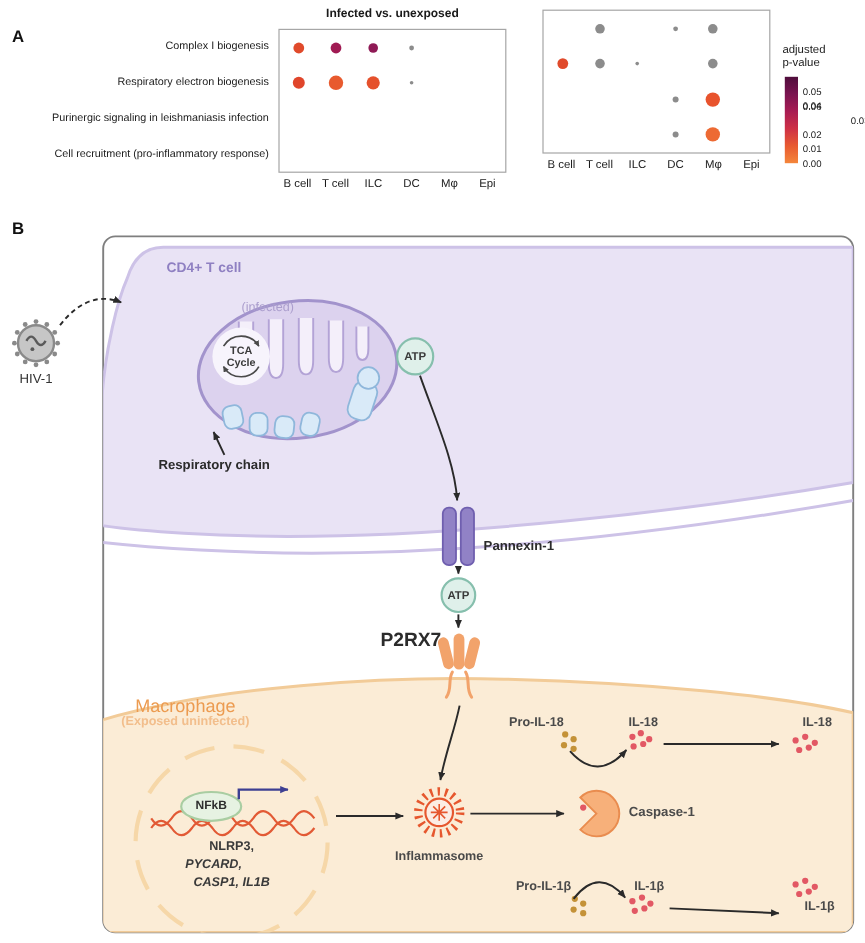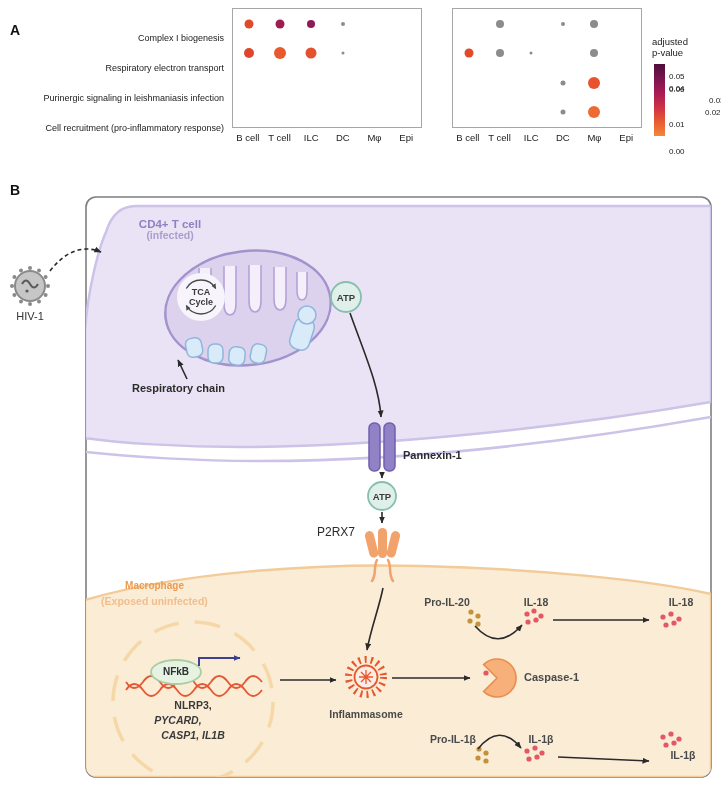--- a/index.html
+++ b/index.html
@@ -29,26 +29,27 @@
 </style>
 </head>
 <body>
 
 <div id="page">
 
   <div id="panelA">
     <div class="panel-letter" style="left:10px;top:22px">A</div>
     <div id="rowlabels">
         <div class="rowlabel" style="top: 33px; padding-left: 25px;">Complex I biogenesis</div>
-        <div class="rowlabel" style="top: 63px;">Respiratory electron transport</div>
+        <div class="rowlabel" style="top: 63px;">Respiratory electron biogenesis</div>
         <div class="rowlabel" style="top: 93px;">Purinergic signaling in leishmaniasis infection</div>
         <div class="rowlabel" style="top: 123px;">Cell recruitment (pro-inflammatory response)</div>
       </div>
 
     <div class="plotwrap" style="left:232px">
+      <div class="ptitle">Infected vs. unexposed</div>
       <div class="plotarea">
           <div class="dot" style="left: 8.33333%; top: 12.5%; width: 9px; height: 9px; background: rgb(224, 74, 43);"></div>
           <div class="dot" style="left: 25%; top: 12.5%; width: 9px; height: 9px; background: rgb(160, 27, 83);"></div>
           <div class="dot" style="left: 41.6667%; top: 12.5%; width: 8px; height: 8px; background: rgb(143, 26, 86);"></div>
           <div class="dot" style="left: 58.3333%; top: 12.5%; width: 4px; height: 4px; background: rgb(140, 140, 140);"></div>
           <div class="dot" style="left: 8.33333%; top: 37.5%; width: 10px; height: 10px; background: rgb(224, 69, 43);"></div>
           <div class="dot" style="left: 25%; top: 37.5%; width: 12px; height: 12px; background: rgb(232, 90, 46);"></div>
           <div class="dot" style="left: 41.6667%; top: 37.5%; width: 11px; height: 11px; background: rgb(229, 81, 44);"></div>
           <div class="dot" style="left: 58.3333%; top: 37.5%; width: 3px; height: 3px; background: rgb(140, 140, 140);"></div>
         </div>
@@ -90,23 +91,23 @@
       <div class="legtitle">
         <span>adjusted</span><br>
         <span>p-value</span>
       </div>
       <div id="legbar" style="background: linear-gradient(rgb(79, 13, 60), rgb(122, 20, 80), rgb(168, 28, 83), rgb(206, 48, 70), rgb(232, 90, 48), rgb(244, 134, 59));"></div>
       <div id="legticks">
           <div class="legtick" style="top: -4px; margin-top: 25px;">0.06</div>
           <div class="legtick" style="top: 8px;">0.05</div>
           <div class="legtick" style="top: 20px;">0.04</div>
           <div class="legtick" style="top: 32px; padding-left: 40px;">0.03</div>
-          <div class="legtick" style="top: 44px; margin-left: 36px;">0.02</div>
+          <div class="legtick" style="top: 44px;">0.02</div>
           <div class="legtick" style="top: 56px;">0.01</div>
-          <div class="legtick" style="top: 68px; margin-top: 15px;">0.00</div>
+          <div class="legtick" style="top: 68px;">0.00</div>
         </div>
     </div>
   </div>
 
   <svg width="721" height="786" viewBox="0 0 721 786">
     <defs>
       <marker id="ah" markerWidth="10" markerHeight="10" refX="6.5" refY="3" orient="auto" markerUnits="userSpaceOnUse">
           <path d="M0,0 L7,3 L0,6 Z" fill="#2A2A2A"></path>
         </marker>
       <marker id="ahb" markerWidth="10" markerHeight="10" refX="6.5" refY="3" orient="auto" markerUnits="userSpaceOnUse">
@@ -248,46 +249,46 @@
       <path d="M 22 284 Q 26 277 30 284 T 38 284" fill="none" stroke="#5A5A5A" stroke-width="2"></path>
       <circle cx="27" cy="291" r="1.6" fill="#5A5A5A"></circle>
     </g>
   </svg>
 
   <div class="panel-letter" style="left:10px;top:182px">B</div>
 
   <div class="bt" style="left:6px;top:310px;width:48px;text-align:center;font-size:11px;color:#333">HIV-1</div>
 
   <div class="bt" style="left:95px;top:218px;width:150px;text-align:center;font-weight:bold;font-size:11.5px;color:#8F80C2">CD4+ T cell</div>
-  <div class="bt" style="left:95px;top:229px;width:150px;text-align:center;font-weight:bold;font-size:10.5px;color:#AB9ECD">(infected)</div>
+  <div class="bt" style="left:95px;top:250px;width:150px;text-align:right;font-weight:normal;font-size:10.5px;color:#AB9ECD">(infected)</div>
 
   <div class="bt" style="left:178px;top:287px;width:46px;text-align:center;font-weight:bold;font-size:9px">TCA</div>
   <div class="bt" style="left:178px;top:297px;width:46px;text-align:center;font-weight:bold;font-size:9px">Cycle</div>
 
   <div class="bt" style="left:328px;top:292px;width:36px;text-align:center;font-size:9.5px;font-weight:600">ATP</div>
   <div class="bt" style="left:364px;top:491px;width:36px;text-align:center;font-size:9.5px;font-weight:600">ATP</div>
 
   <div class="bt" style="left:132px;top:382px;width:210px;text-align:left;font-weight:bold;font-size:11px;color:#2B2B2B">Respiratory chain</div>
 
   <div class="bt" style="left:403px;top:449px;font-weight:bold;font-size:11px;color:#2B2B2B">Pannexin-1</div>
-  <div class="bt" style="left:317px;top:525px;font-weight:normal;font-size:12px;color:#2B2B2B">P2RX7</div>
-
-  <div class="bt" style="left:77px;top:580px;width:155px;text-align:center;font-weight:bold;font-size:10px;color:#EC9B50">Macrophage</div>
+  <div class="bt" style="left:317px;top:525px;font-weight:bold;font-size:16px;color:#2B2B2B">P2RX7</div>
+
+  <div class="bt" style="left:77px;top:580px;width:155px;text-align:center;font-weight:normal;font-size:15px;color:#EC9B50">Macrophage</div>
   <div class="bt" style="left:77px;top:595px;width:155px;text-align:center;font-weight:bold;font-size:10.5px;color:#F2BE8C">(Exposed uninfected)</div>
 
   <div class="bt" style="left:151px;top:666px;width:50px;text-align:center;font-size:10px;font-weight:600;color:#2F2F2F">NFkB</div>
 
   <div class="bt" style="left:118px;top:699px;width:150px;text-align:center;font-weight:bold;font-size:10.5px">NLRP3,</div>
   <div class="bt" style="left:118px;top:714px;width:120px;text-align:center;font-style:italic;font-weight:bold;font-size:10.5px">PYCARD,</div>
   <div class="bt" style="left:118px;top:729px;width:150px;text-align:center;font-style:italic;font-weight:bold;font-size:10.5px">CASP1, IL1B</div>
 
   <div class="bt" style="left:296px;top:708px;width:140px;text-align:center;font-weight:bold;font-size:10.5px;color:#4A4A4A">Inflammasome</div>
   <div class="bt" style="left:524px;top:671px;font-weight:bold;font-size:11px;color:#4A4A4A">Caspase-1</div>
 
-  <div class="bt" style="left:402px;top:596px;width:90px;text-align:center;font-weight:600;font-size:10.5px;color:#4A4A4A">Pro-IL-20</div>
+  <div class="bt" style="left:402px;top:596px;width:90px;text-align:center;font-weight:600;font-size:10.5px;color:#4A4A4A">Pro-IL-18</div>
   <div class="bt" style="left:511px;top:596px;width:50px;text-align:center;font-weight:600;font-size:10.5px;color:#4A4A4A">IL-18</div>
   <div class="bt" style="left:656px;top:596px;width:50px;text-align:center;font-weight:600;font-size:10.5px;color:#4A4A4A">IL-18</div>
 
   <div class="bt" style="left:407px;top:733px;width:92px;text-align:center;font-weight:600;font-size:10.5px;color:#4A4A4A">Pro-IL-1β</div>
   <div class="bt" style="left:514px;top:733px;width:54px;text-align:center;font-weight:600;font-size:10.5px;color:#4A4A4A">IL-1β</div>
   <div class="bt" style="left:656px;top:749px;width:54px;text-align:center;font-weight:600;font-size:10.5px;color:#4A4A4A">IL-1β</div>
 
 </div>
 
 </body></html>

